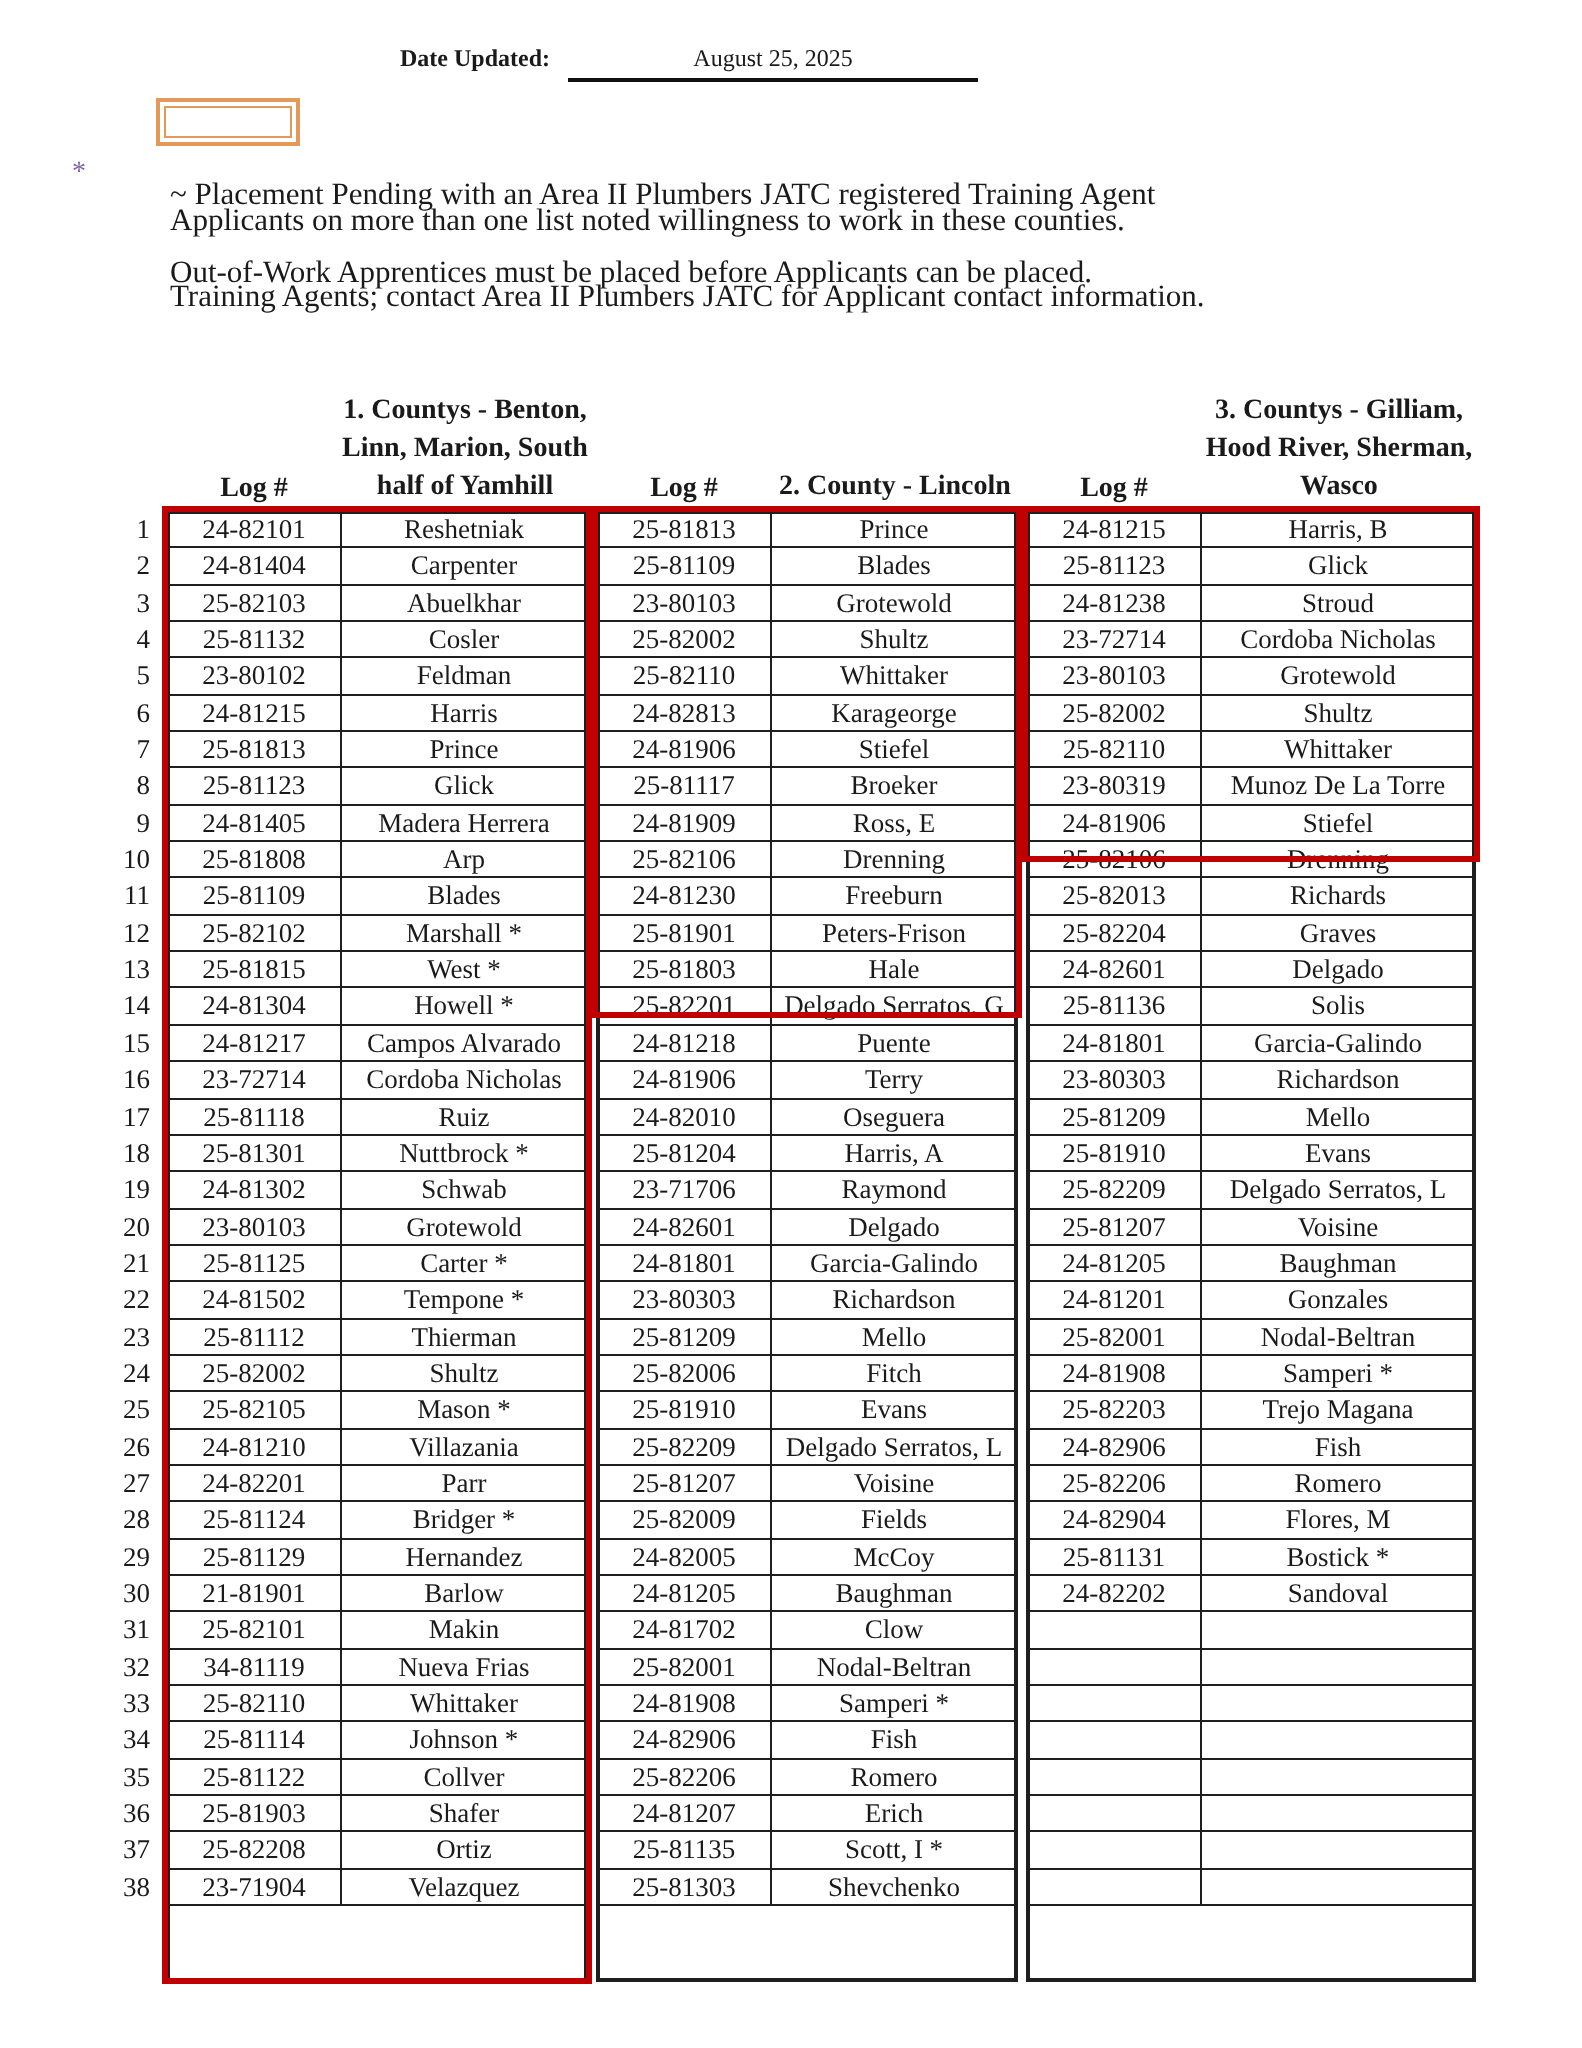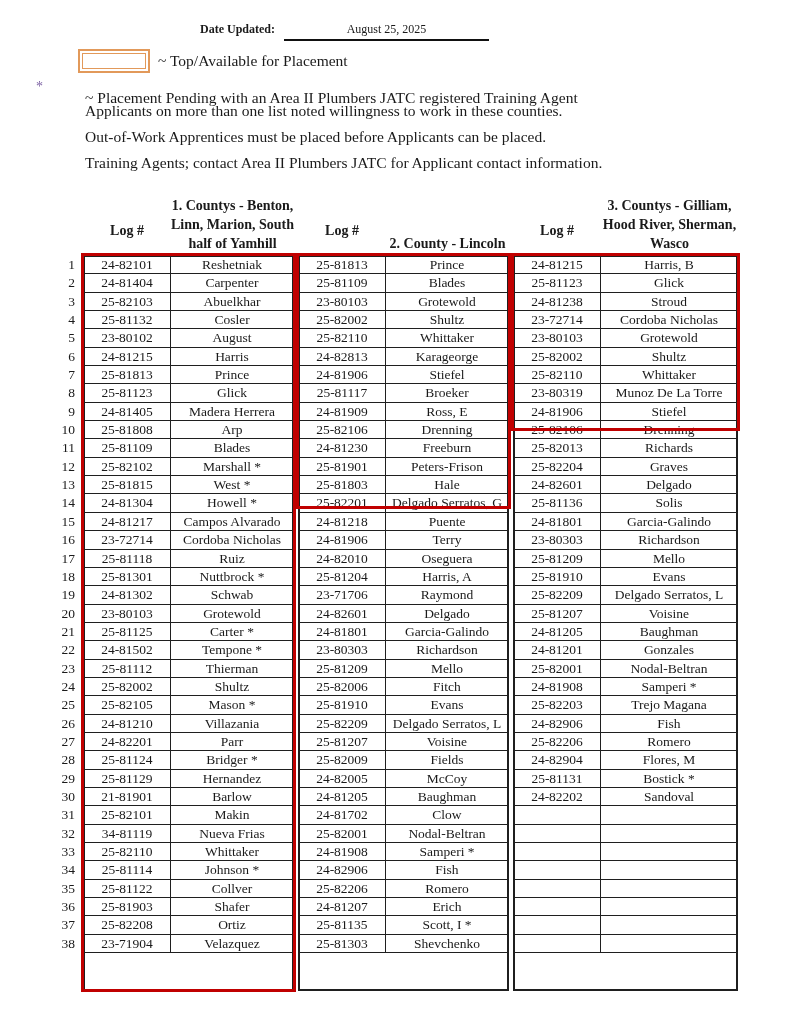--- a/index.html
+++ b/index.html
@@ -15,34 +15,34 @@
   .legend-line { position:absolute; left:79px; top:50px; font-size:15.5px; display:flex; align-items:center; }
   .legend-box { display:inline-block; width:64px; height:16px; background:#fff;
                 border:1px solid var(--orange); outline:2px solid var(--orange); outline-offset:2px;
                 margin:3px 12px 3px 3px; }
 
   .pending-asterisk { position:absolute; left:36px; top:79px; font-size:14px; color:var(--purple); }
   .hnote { position:absolute; left:85px; font-size:15.5px; white-space:nowrap; }
   .n-pending { top:89px; }
   .n-willing { top:102px; }
   .n-outofwork { top:128px; }
-  .n-training { top:154px; }
+  .n-training { top:140px; }
   .it { }
 
   
   :root { --rh:19.35px; --numw:26px; --logw:88px; --n12:124px; --n3:138px; --gap:4px;
           --red:#c00000; --orange:#e2995a; --purple:#7e63a5; --ink:#1a1a1a; }
 
   .table-wrap { position:absolute; left:57px; top:176px; width:690px; }
 
   .thead { display:flex; align-items:flex-end; padding-left:var(--numw); }
   .hgroup { display:flex; align-items:flex-end; }
   .hgroup.g0 { width:211px; } .hgroup.g1 { width:211px; margin-left:var(--gap); }
   .hgroup.g2 { width:225px; margin-left:var(--gap); }
-  .hlog { width:var(--logw); text-align:center; font-weight:bold; font-size:14px; padding-bottom:17px; }
+  .hlog { width:var(--logw); text-align:center; font-weight:bold; font-size:14px; padding-bottom:3px; }
   .htitle { flex:1; text-align:center; font-weight:bold; font-size:14px; line-height:19px; padding-bottom:3px;margin-top:20px; }
 
   .tbody-wrap { position:relative; }
   .trow { display:flex; height:var(--rh); margin-top:-1px; }
   .trow:first-child { margin-top:0; }
   .rownum { width:var(--numw); text-align:right; padding-right:8px; font-size:13.5px;
             line-height:var(--rh); border:none; }
   .cell { border:1px solid #1f1f1f; font-size:13.5px; line-height:calc(var(--rh) - 2px);
           text-align:center; overflow:hidden; white-space:nowrap; background:#fff; }
   .cell.log { width:var(--logw); }
@@ -64,21 +64,20 @@
 </head>
 <body>
 
 <div class="date-line">
   <span class="date-label">Date Updated:</span>
   <span class="date-value">August 25, 2025</span>
 </div>
 
 <div class="legend-line">
   <span class="legend-box"></span>
-  <span>~ Top/Available for Placement</span>
 </div>
 
 <div class="pending-asterisk">*</div>
 <div class="hnote n-pending">~ Placement Pending with an Area II Plumbers JATC registered Training Agent</div>
 <div class="hnote n-willing">Applicants on more than one list noted willingness to work in these counties.</div>
 <div class="hnote n-outofwork"><span>Out-of-Work Apprentices </span><span class="it">must</span><span> be placed before Applicants can be placed.</span></div>
 <div class="hnote n-training">Training Agents; contact Area II Plumbers JATC for Applicant contact information.</div>
 
 <div class="table-wrap">
   <div class="thead" id="thead">
@@ -152,21 +151,21 @@
         <div class="gapcol"></div>
         <div class="cell log">25-82002</div>
         <div class="cell name n2">Shultz</div>
         <div class="gapcol"></div>
         <div class="cell log">23-72714</div>
         <div class="cell name n3">Cordoba Nicholas</div>
       </div>
       <div class="trow">
         <div class="rownum">5</div>
         <div class="cell log">23-80102</div>
-        <div class="cell name n1">August</div>
+        <div class="cell name n1">Feldman</div>
         <div class="gapcol"></div>
         <div class="cell log">25-82110</div>
         <div class="cell name n2">Whittaker</div>
         <div class="gapcol"></div>
         <div class="cell log">23-80103</div>
         <div class="cell name n3">Grotewold</div>
       </div>
       <div class="trow">
         <div class="rownum">6</div>
         <div class="cell log">24-81215</div>

